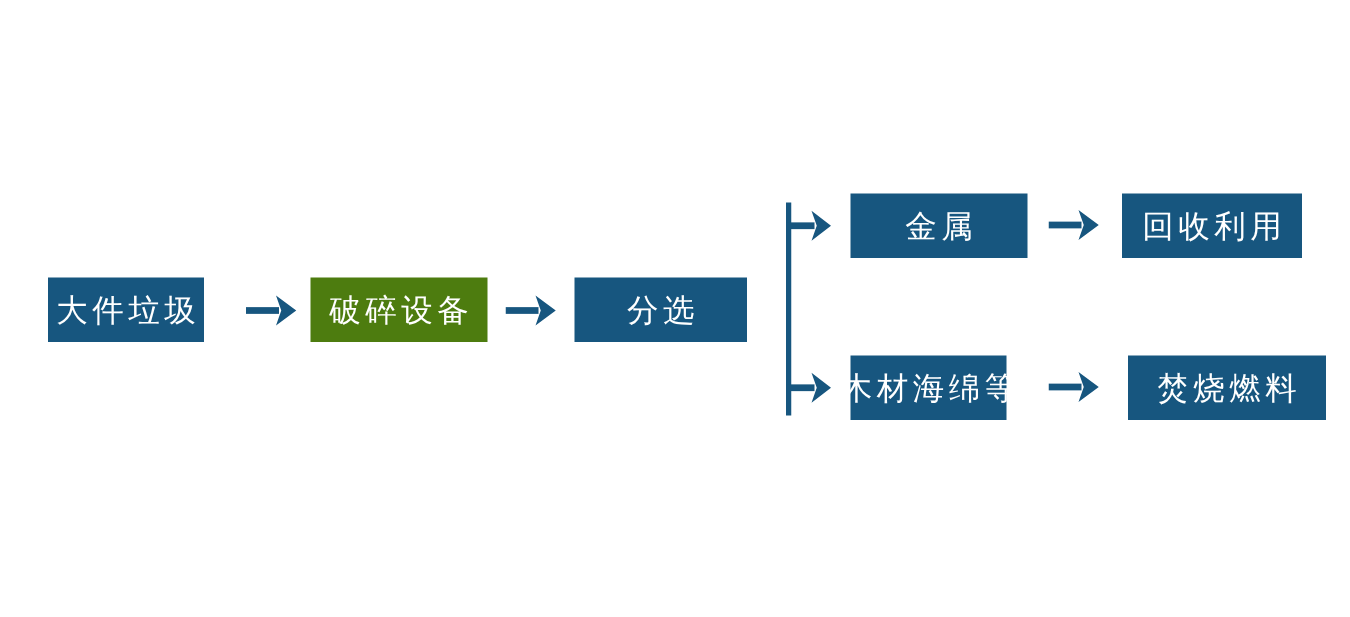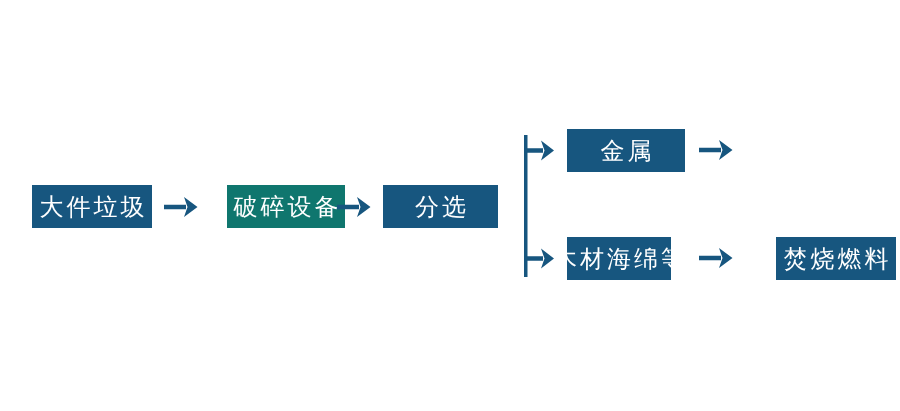--- a/index.html
+++ b/index.html
@@ -15,47 +15,47 @@
     background: #ffffff;
     overflow: hidden;
   }
   .node {
     position: absolute;
     height: 43px;
     display: flex;
     align-items: center;
     justify-content: center;
     color: #ffffff;
-    font-size: 24px;
+    font-size: 21px;
     letter-spacing: 3px;
     padding-left: 3px; 
     box-sizing: border-box;
     white-space: nowrap;
   }
   .node.blue { background: #17567f; }
-  .node.red  { background: #0f766e; margin-left: 20px; }
+  .node.red  { background: #4d7c0f; }
 
   .arrow, .connector {
     position: absolute;
   }
   .arrow svg .ink, .connector svg .ink {
     fill: #17567f;
     stroke: none;
   }
 
   
-  #n-bulky    { left: 32px;  top: 185px; width: 120px; }
+  #n-bulky    { left: 32px;  top: 185px; width: 104px; }
   #n-crush    { left: 207px; top: 185px; width: 118px; }
   #n-sort     { left: 383px; top: 185px; width: 115px; }
   
   #n-metal    { left: 567px; top: 129px; width: 118px; }
   #n-recycle  { left: 748px; top: 129px; width: 120px; }
   
   #n-wood     { left: 567px; top: 237px; width: 104px; }
-  #n-fuel     { left: 776px; top: 237px; width: 120px; }
+  #n-fuel     { left: 752px; top: 237px; width: 132px; }
 
   
   #a1 { left: 164px; top: 195px; }
   #a2 { left: 337px; top: 195px; }
   #a3 { left: 699px; top: 138px; }
   #a4 { left: 699px; top: 246px; }
   #branch { left: 510px; top: 130px; }
 </style>
 </head>
 <body>
@@ -96,20 +96,21 @@
 
   <div class="node blue" id="n-metal">金属</div>
 
   <div class="arrow" id="a3">
     <svg width="34" height="24" viewBox="0 0 34 24">
       <rect class="ink" x="0" y="9.75" width="22" height="4.5"></rect>
       <polygon class="ink" points="20,2 33.5,12 20,22 23.5,12"></polygon>
     </svg>
   </div>
 
+  <div class="node blue" id="n-recycle">回收利用</div>
 
   <div class="node blue" id="n-wood">木材海绵等</div>
 
   <div class="arrow" id="a4">
     <svg width="34" height="24" viewBox="0 0 34 24">
       <rect class="ink" x="0" y="9.75" width="22" height="4.5"></rect>
       <polygon class="ink" points="20,2 33.5,12 20,22 23.5,12"></polygon>
     </svg>
   </div>
 

